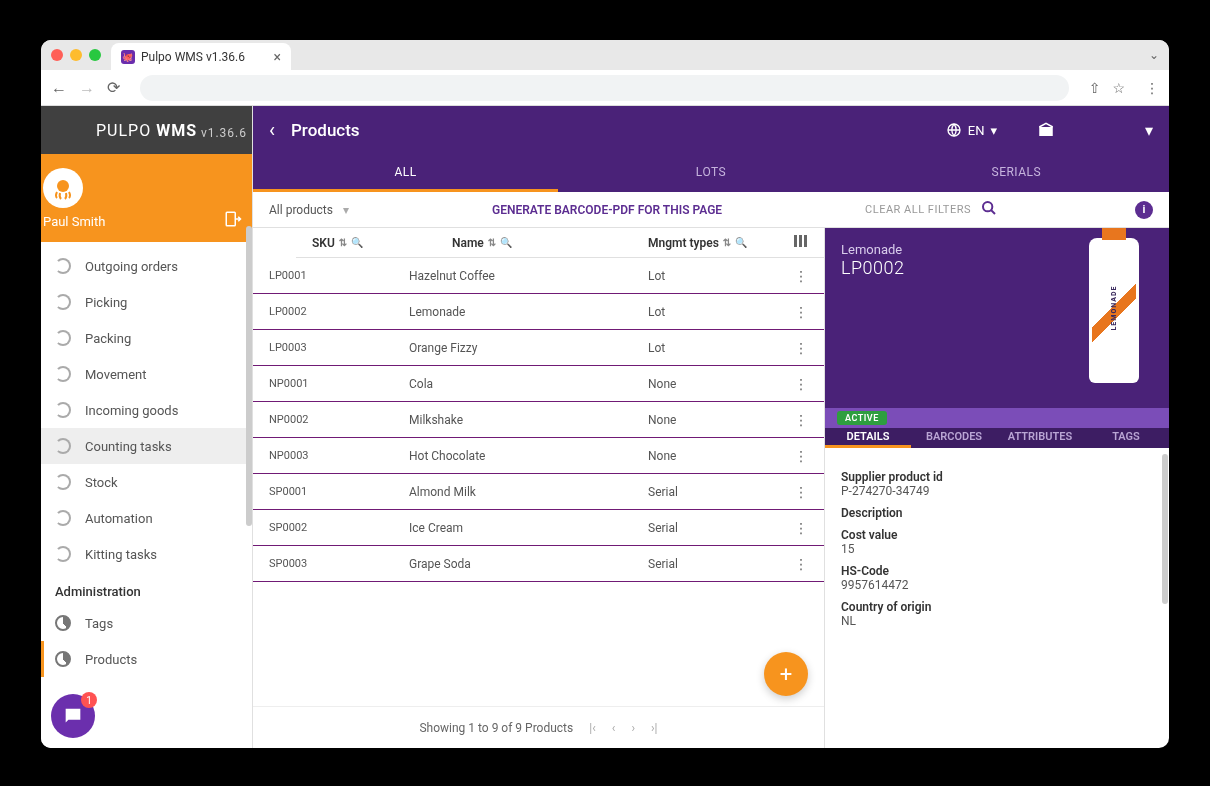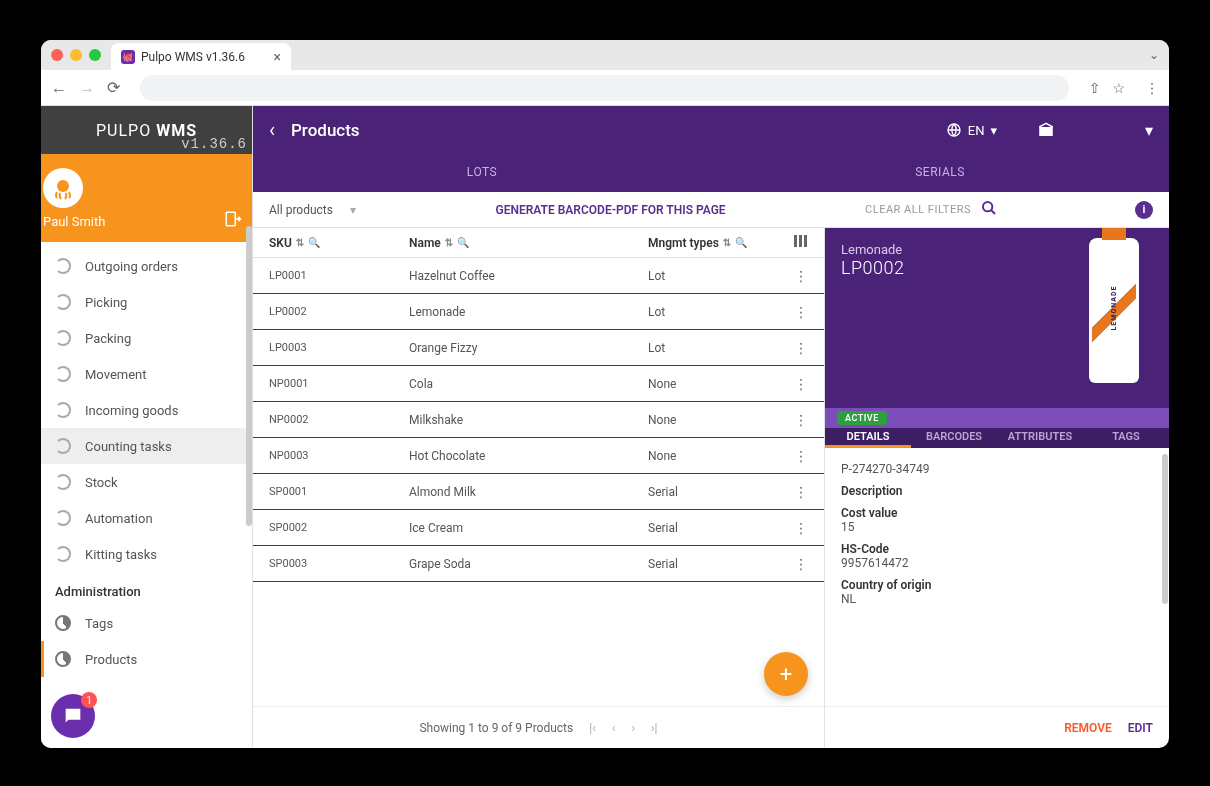--- a/index.html
+++ b/index.html
@@ -16,21 +16,21 @@
 .tab .close { margin-left: auto; font-size: 14px; color: #666; cursor: pointer; }
 .titlebar .expand { margin-left: auto; color: #666; font-size: 12px; }
 .toolbar { height: 36px; background: #fff; border-bottom: 1px solid #ddd; display: flex; align-items: center; padding: 0 10px; gap: 12px; }
 .toolbar .nav-btn { color: #666; font-size: 16px; cursor: pointer; }
 .toolbar .addr { flex: 1; height: 26px; background: #f1f3f4; border-radius: 13px; margin: 0 8px; }
 .toolbar .tool-icon { color: #666; font-size: 14px; cursor: pointer; }
 .app { flex: 1; display: flex; overflow: hidden; }
 .sidebar { width: 212px; background: #fff; display: flex; flex-direction: column; border-right: 1px solid #e0e0e0; position: relative; }
 .logo-area { height: 48px; background: #404040; color: #fff; display: flex; align-items: center; justify-content: center; font-size: 16px; letter-spacing: 1px; position: relative; }
 .logo-area strong { font-weight: 700; }
-.version { position: absolute; right: 5px; bottom: 2px; font-size: 14px; color: #ccc; font-family: Liberation Mono, monospace; }
+.version { position: absolute; right: 5px; bottom: 14px; font-size: 12px; color: #ccc; }
 .user-area { height: 88px; background: #f7941e; color: #fff; display: flex; flex-direction: column; justify-content: center; padding-left: 2px; position: relative; }
 .avatar-circ { width: 40px; height: 40px; background: #fff; border-radius: 50%; display: flex; align-items: center; justify-content: center; margin-bottom: 6px; }
 .avatar-circ svg { width: 24px; height: 24px; }
 .user-name { font-size: 13px; }
 .logout { position: absolute; right: 10px; bottom: 10px; color: #fff; font-size: 16px; cursor: pointer; }
 .nav-scroll { flex: 1; overflow-y: auto; padding-top: 6px; }
 .nav-item { height: 36px; display: flex; align-items: center; padding: 0 14px; font-size: 13px; color: #555; cursor: pointer; gap: 14px; }
 .nav-item.active { background: #eee; }
 .nav-item.current { border-left: 3px solid #f7941e; padding-left: 11px; }
 .nav-icon { width: 16px; height: 16px; border: 2px solid #aaa; border-radius: 50%; border-left-color: transparent; display: inline-block; }
@@ -43,28 +43,28 @@
 .main { flex: 1; display: flex; flex-direction: column; overflow: hidden; }
 .header { height: 48px; background: #4a2278; color: #fff; display: flex; align-items: center; padding: 0 16px; gap: 16px; }
 .header .back { font-size: 20px; cursor: pointer; }
 .header .title { font-size: 17px; font-weight: 500; flex: 1; }
 .header .lang { display: flex; align-items: center; gap: 6px; cursor: pointer; font-size: 13px; }
 .header .wh-selector { display: flex; align-items: center; gap: 10px; }
 .subtabs { height: 38px; background: #4a2278; display: flex; }
 .subtab { flex: 1; display: flex; align-items: center; justify-content: center; color: #c5b3dd; font-size: 12px; letter-spacing: 0.5px; cursor: pointer; border-bottom: 3px solid transparent; }
 .subtab.active { color: #fff; border-bottom-color: #f7941e; }
 .filter-row { height: 36px; background: #fff; border-bottom: 1px solid #e0e0e0; display: flex; align-items: center; padding: 0 16px; font-size: 12px; }
-.filter-dd { display: flex; align-items: center; gap: 17px; color: #555; cursor: pointer; text-align: right; }
+.filter-dd { display: flex; align-items: center; gap: 10px; color: #555; cursor: pointer; text-align: right; }
 .gen-barcode { flex: 1; text-align: center; color: #5c2d91; font-weight: 600; font-size: 12px; cursor: pointer; }
 .clear-filters { color: #999; font-size: 11px; letter-spacing: 0.5px; margin-right: 10px; cursor: pointer; }
 .search-icon { color: #5c2d91; font-size: 16px; cursor: pointer; margin-right: 18px; }
 .info-circle { width: 18px; height: 18px; background: #5c2d91; color: #fff; border-radius: 50%; display: flex; align-items: center; justify-content: center; font-size: 11px; font-weight: bold; }
 .content-row { flex: 1; display: flex; overflow: hidden; }
 .table-area { flex: 1; display: flex; flex-direction: column; overflow: hidden; position: relative; }
-.thead { height: 30px; display: flex; align-items: center; padding: 0 16px; font-size: 12px; font-weight: 600; color: #333; border-bottom: 1px solid #e0e0e0; }
+.thead { height: 30px; display: flex; align-items: center; padding: 0 16px; font-size: 12px; font-weight: 600; color: #333; border-bottom: 1px solid #e0e0e0; margin-left: 43px; }
 .col-sku { width: 140px; display: flex; align-items: center; gap: 4px; }
 .col-name { flex: 1; display: flex; align-items: center; gap: 4px; }
 .col-mgmt { width: 130px; display: flex; align-items: center; gap: 4px; }
 .col-act { width: 30px; text-align: right; }
 .sort-icon { font-size: 10px; color: #888; }
 .tbody { flex: 1; overflow-y: auto; }
 .trow { height: 36px; display: flex; align-items: center; padding: 0 16px; font-size: 12px; color: #555; border-bottom: 1px solid #701a75; cursor: pointer; }
 .trow .col-sku { font-size: 11px; }
 .trow .col-act { color: #666; cursor: pointer; font-size: 14px; }
 .pagination { height: 42px; display: flex; align-items: center; justify-content: center; font-size: 12px; color: #666; gap: 16px; border-top: 1px solid #eee; }
@@ -216,20 +216,23 @@
         <div class="wh-selector" style="margin-left:24px">
           <svg width="18" height="18" viewBox="0 0 24 24" fill="#fff">
               <rect x="3" y="8" width="18" height="12"></rect>
               <path d="M3 8 L12 3 L21 8" fill="none" stroke="#fff" stroke-width="2"></path>
             </svg>
           <span style="margin-left:80px">▾</span>
         </div>
       </div>
 
       <div class="subtabs">
+        <div class="subtab active">
+            <span>ALL</span>
+          </div>
         <div class="subtab">
             <span>LOTS</span>
           </div>
         <div class="subtab">
             <span>SERIALS</span>
           </div>
       </div>
 
       <div class="filter-row">
         <div class="filter-dd">
@@ -360,33 +363,30 @@
                 <span>BARCODES</span>
               </div>
             <div class="detail-tab">
                 <span>ATTRIBUTES</span>
               </div>
             <div class="detail-tab">
                 <span>TAGS</span>
               </div>
           </div>
           <div class="detail-body">
+            <div class="field-label">Supplier product id</div>
             <div class="field-value">P-274270-34749</div>
             <div class="field-label">Description</div>
             <div class="field-value"></div>
             <div class="field-label">Cost value</div>
             <div class="field-value">15</div>
             <div class="field-label">HS-Code</div>
             <div class="field-value">9957614472</div>
             <div class="field-label">Country of origin</div>
             <div class="field-value">NL</div>
             <div class="detail-scrollbar"></div>
           </div>
-          <div class="detail-footer">
-            <span class="btn-remove">REMOVE</span>
-            <span class="btn-edit">EDIT</span>
-          </div>
         </div>
       </div>
 
     </div>
   </div>
 </div>
 
 </body></html>

